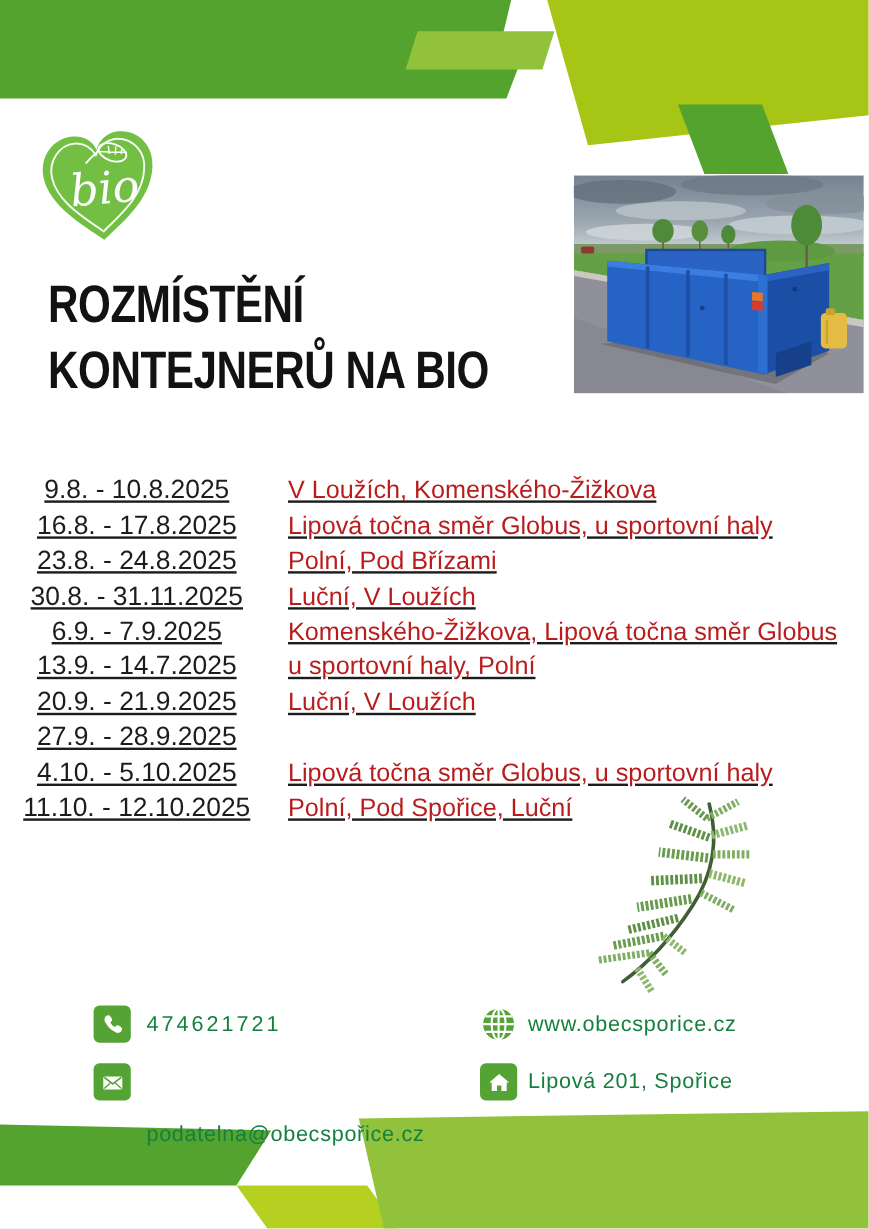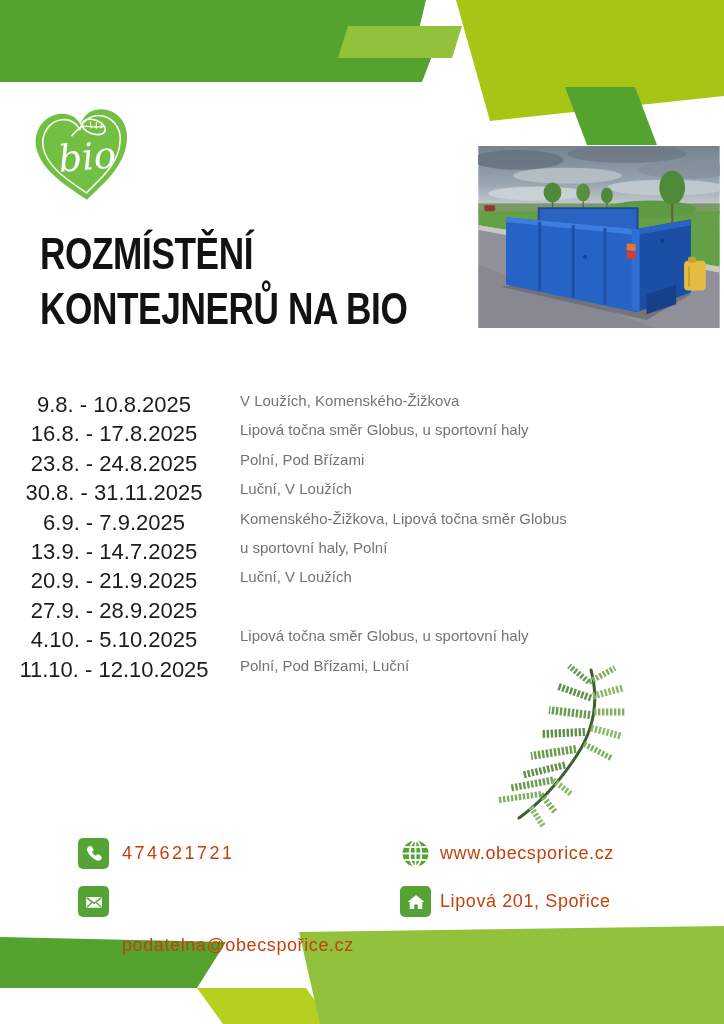--- a/index.html
+++ b/index.html
@@ -17,33 +17,33 @@
 
   .title{
     position:absolute;left:40px;top:226px;width:600px;
     font-weight:bold;font-size:44px;line-height:55px;letter-spacing:-0.5px;
     color:#121212;transform:scaleX(0.80);transform-origin:left top;white-space:nowrap;
   }
 
   .photo{position:absolute;left:478px;top:146px;width:242px;height:182px;overflow:hidden;}
 
   .schedule{position:absolute;left:0;top:392px;width:724px;}
-  .sched-row{display:flex;align-items:flex-start;height:29.4px;}
+  .sched-row{display:flex;align-items:flex-end;height:29.4px;text-decoration:underline;}
   .sched-date{width:228px;text-align:center;font-size:22px;color:#1c1c1c;white-space:nowrap;}
-  .sched-loc{margin-left:12px;font-size:15px;color:#737373;white-space:nowrap;}
+  .sched-loc{margin-left:12px;font-size:21px;color:#b91c1c;white-space:nowrap;}
 
   .fern{position:absolute;left:485px;top:660px;width:145px;height:172px;}
 
   .contact-icon{
     position:absolute;width:31px;height:31px;border-radius:5px;
     background:#55a334;display:flex;align-items:center;justify-content:center;
   }
   .contact-icon.bare{background:transparent;border-radius:0;}
   .contact-text{
-    position:absolute;font-size:18px;color:#c2410c;letter-spacing:0.6px;white-space:nowrap;
+    position:absolute;font-size:18px;color:#15803d;letter-spacing:0.6px;white-space:nowrap;
   }
   .phone-text{letter-spacing:2.5px;}
 </style>
 </head>
 <body>
 
 <div class="page">
 
   <svg class="deco top" width="724" height="160" viewBox="0 0 724 160">
     <polygon points="0,0 426,0 414,50 432,56 422,82 0,82" fill="#55a32f"></polygon>
@@ -173,21 +173,21 @@
     </div>
     <div class="sched-row">
       <div class="sched-date">27.9. - 28.9.2025</div>
     </div>
     <div class="sched-row">
       <div class="sched-date">4.10. - 5.10.2025</div>
       <div class="sched-loc">Lipová točna směr Globus, u sportovní haly</div>
     </div>
     <div class="sched-row">
       <div class="sched-date">11.10. - 12.10.2025</div>
-      <div class="sched-loc">Polní, Pod Břízami, Luční</div>
+      <div class="sched-loc">Polní, Pod Spořice, Luční</div>
     </div>
   </div>
 
   <svg class="fern" viewBox="0 0 145 172">
     <path d="M106 10 Q118 55 92 95 Q66 135 34 158" fill="none" stroke="#3f5e33" stroke-width="3" stroke-linecap="round"></path>
     <g stroke-linecap="butt">
       <line x1="104" y1="22" x2="130" y2="8" stroke="#7fae62" stroke-width="6" stroke-dasharray="2.4,1.6"></line>
       <line x1="108" y1="36" x2="138" y2="28" stroke="#8db96e" stroke-width="7" stroke-dasharray="2.4,1.6"></line>
       <line x1="109" y1="52" x2="141" y2="52" stroke="#7fae62" stroke-width="7" stroke-dasharray="2.4,1.6"></line>
       <line x1="106" y1="68" x2="136" y2="76" stroke="#8db96e" stroke-width="7" stroke-dasharray="2.4,1.6"></line>

